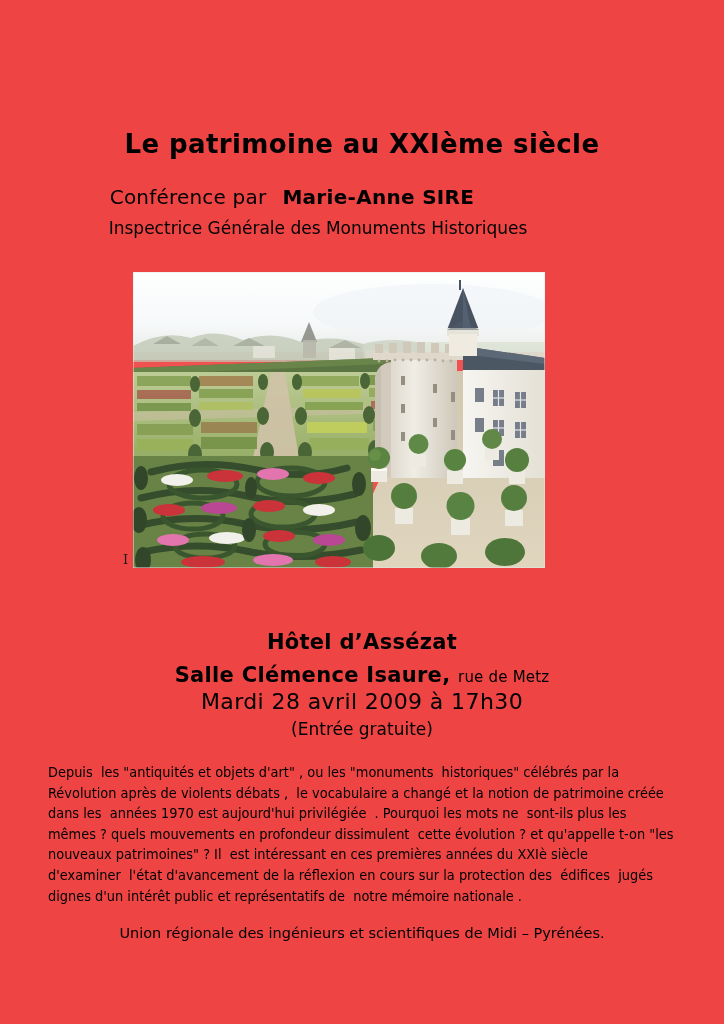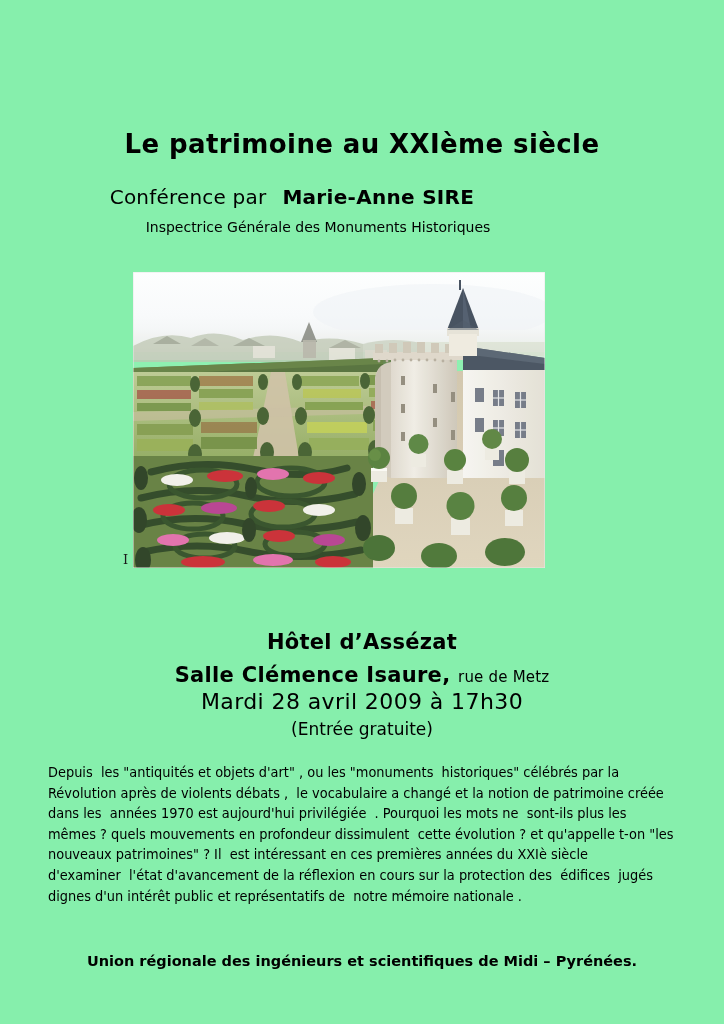--- a/index.html
+++ b/index.html
@@ -12,21 +12,21 @@
     height: 1024px;
     position: relative;
     font-family: "DejaVu Sans", sans-serif;
     color: #000000;
     overflow: hidden;
   }
 
   .page {
     position: absolute;
     inset: 0;
-    background: #86efac;
+    background: #ef4444;
   }
 
   
   .title {
     position: absolute;
     top: 113px;
     left: 0;
     width: 724px;
     text-align: center;
     font-family: "DejaVu Sans", sans-serif;
@@ -56,21 +56,21 @@
     letter-spacing: 0.3px;
     margin-left: 16px;
   }
 
   .speaker-role {
     position: absolute;
     top: 219px;
     left: 0;
     width: 636px;
     text-align: center;
-    font-size: 14px;
+    font-size: 17px;
     font-weight: normal;
     line-height: 1.15;
     white-space: nowrap;
   }
 
   
   .photo-wrap {
     position: absolute;
     left: 133px;
     top: 272px;
@@ -151,21 +151,21 @@
   .footer {
     position: absolute;
     left: 0;
     width: 724px;
     text-align: center;
     font-size: 14.5px;
     line-height: 18px;
     white-space: nowrap;
   }
   .footer-1 { top: 934px; }
-  .footer-2 { top: 952px; font-weight: bold; }
+  .footer-2 { top: 924px; }
 </style>
 </head>
 <body>
 
 <div class="page">
 
   <h1 class="title">Le patrimoine au XXIème siècle</h1>
 
   <div class="speaker-line">
     <span class="lead">Conférence par</span><span class="name">Marie-Anne SIRE</span>

